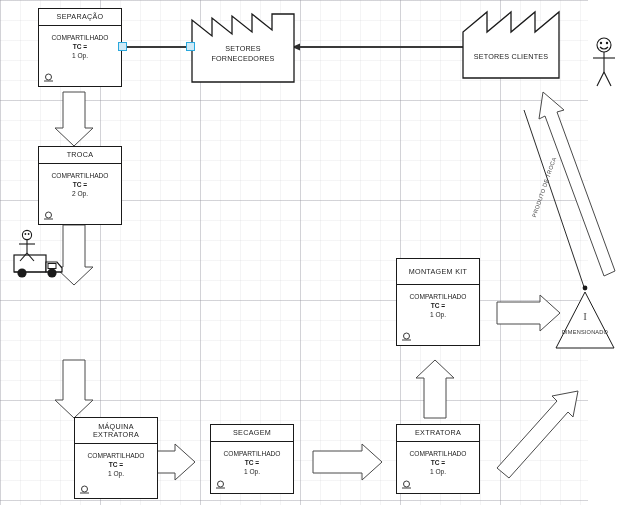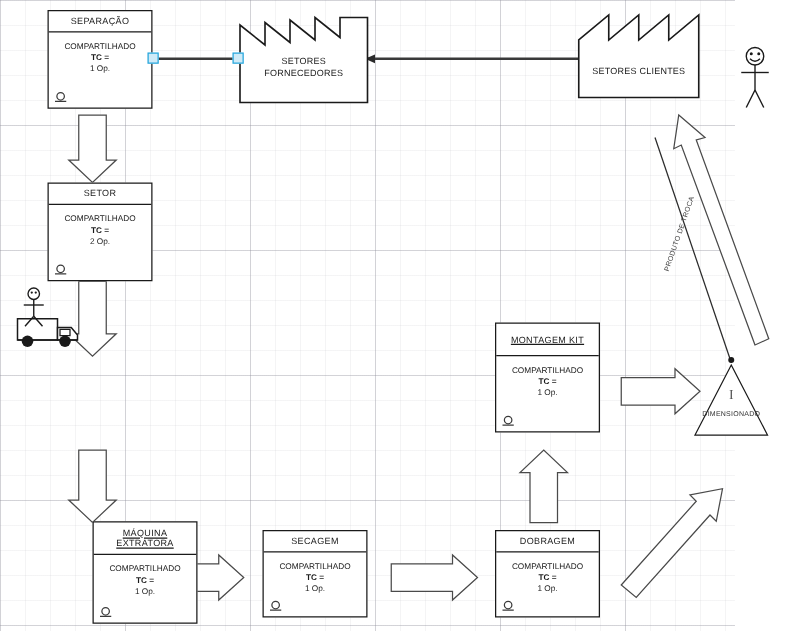--- a/index.html
+++ b/index.html
@@ -35,21 +35,21 @@
     border-bottom:1px solid #1a1a1a;
     display:flex;align-items:center;justify-content:center;
     text-align:center;
     font-size:7.2px;
     letter-spacing:.3px;
     color:#1a1a1a;
     line-height:8px;
     padding:0 2px;
     box-sizing:border-box;
   }
-  .pbox.tall .phead{height:26px;text-decoration:underline;}
+  .pbox.tall .phead{height:26px;}
   .pbox .pbody{
     position:relative;
     height:calc(100% - 17px);
     display:flex;flex-direction:column;align-items:center;
     padding-top:7px;
     box-sizing:border-box;
   }
   .pbox.tall .pbody{height:calc(100% - 26px);}
   .pbox .pbody .l{font-size:6.6px;color:#1a1a1a;line-height:9px;}
   .pbox .pbody .l.b{font-weight:bold;}
@@ -176,21 +176,21 @@
       <div class="l b">TC =</div>
       <div class="l">1 Op.</div>
       <svg class="op-icon" viewBox="0 0 11 10">
         <circle cx="5.5" cy="4" r="3" fill="#ffffff" stroke="#3a3a3a" stroke-width="1"></circle>
         <line x1="1" y1="8" x2="10" y2="8" stroke="#3a3a3a" stroke-width="1"></line>
       </svg>
     </div>
   </div>
 
   <div class="pbox" style="left:38px;top:146px;width:84px;height:79px;">
-    <div class="phead">SETOR</div>
+    <div class="phead">TROCA</div>
     <div class="pbody">
       <div class="l">COMPARTILHADO</div>
       <div class="l b">TC =</div>
       <div class="l">2 Op.</div>
       <svg class="op-icon" viewBox="0 0 11 10">
         <circle cx="5.5" cy="4" r="3" fill="#ffffff" stroke="#3a3a3a" stroke-width="1"></circle>
         <line x1="1" y1="8" x2="10" y2="8" stroke="#3a3a3a" stroke-width="1"></line>
       </svg>
     </div>
   </div>
@@ -216,21 +216,21 @@
       <div class="l b">TC =</div>
       <div class="l">1 Op.</div>
       <svg class="op-icon" viewBox="0 0 11 10">
         <circle cx="5.5" cy="4" r="3" fill="#ffffff" stroke="#3a3a3a" stroke-width="1"></circle>
         <line x1="1" y1="8" x2="10" y2="8" stroke="#3a3a3a" stroke-width="1"></line>
       </svg>
     </div>
   </div>
 
   <div class="pbox" style="left:396px;top:424px;width:84px;height:70px;">
-    <div class="phead">DOBRAGEM</div>
+    <div class="phead">EXTRATORA</div>
     <div class="pbody">
       <div class="l">COMPARTILHADO</div>
       <div class="l b">TC =</div>
       <div class="l">1 Op.</div>
       <svg class="op-icon" viewBox="0 0 11 10">
         <circle cx="5.5" cy="4" r="3" fill="#ffffff" stroke="#3a3a3a" stroke-width="1"></circle>
         <line x1="1" y1="8" x2="10" y2="8" stroke="#3a3a3a" stroke-width="1"></line>
       </svg>
     </div>
   </div>

